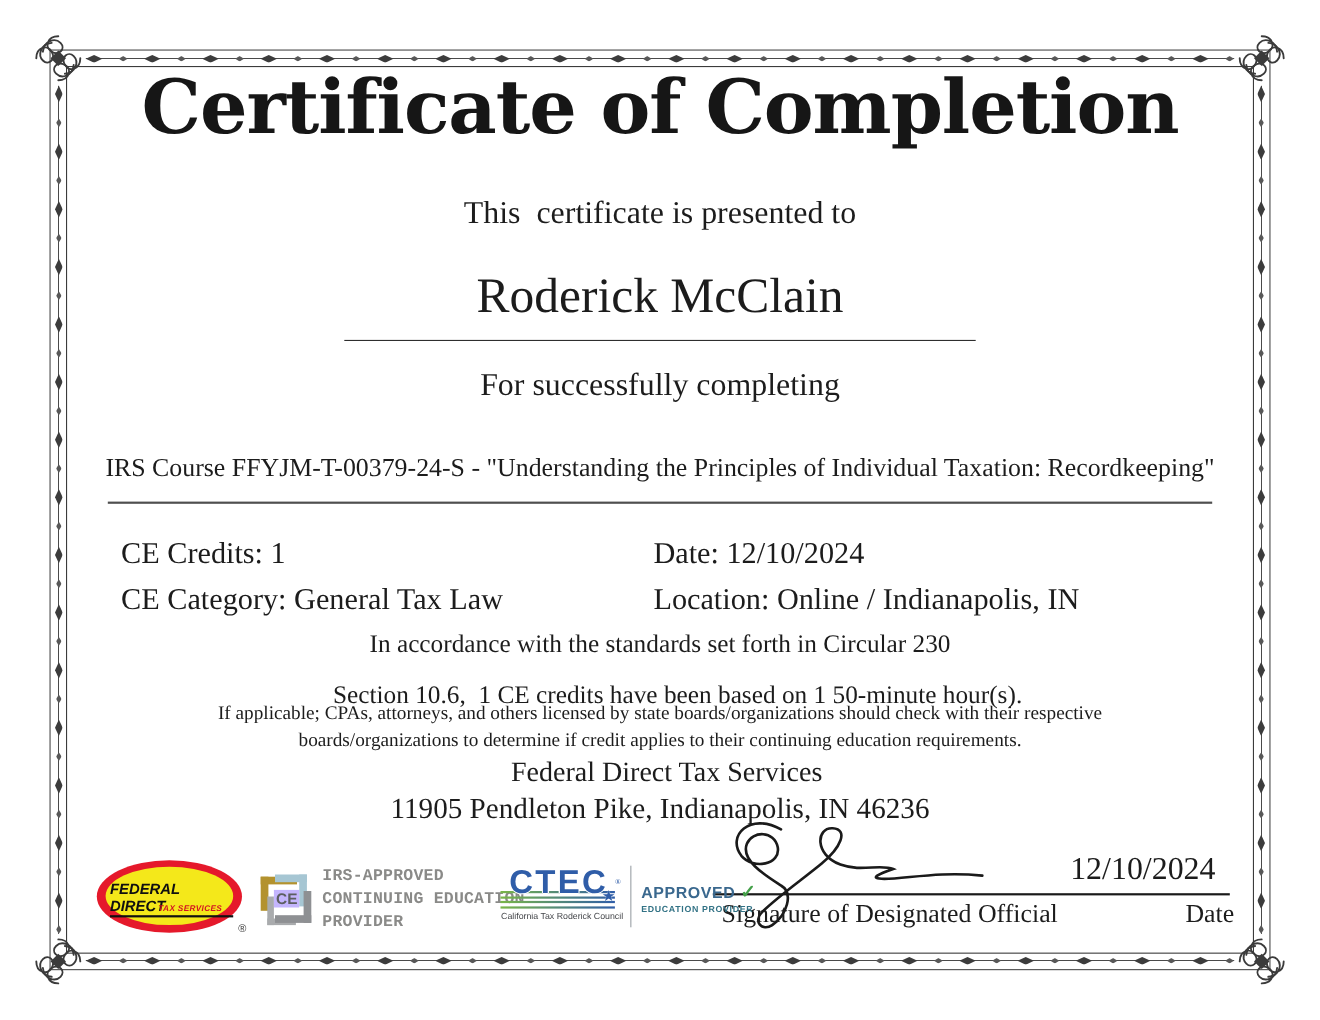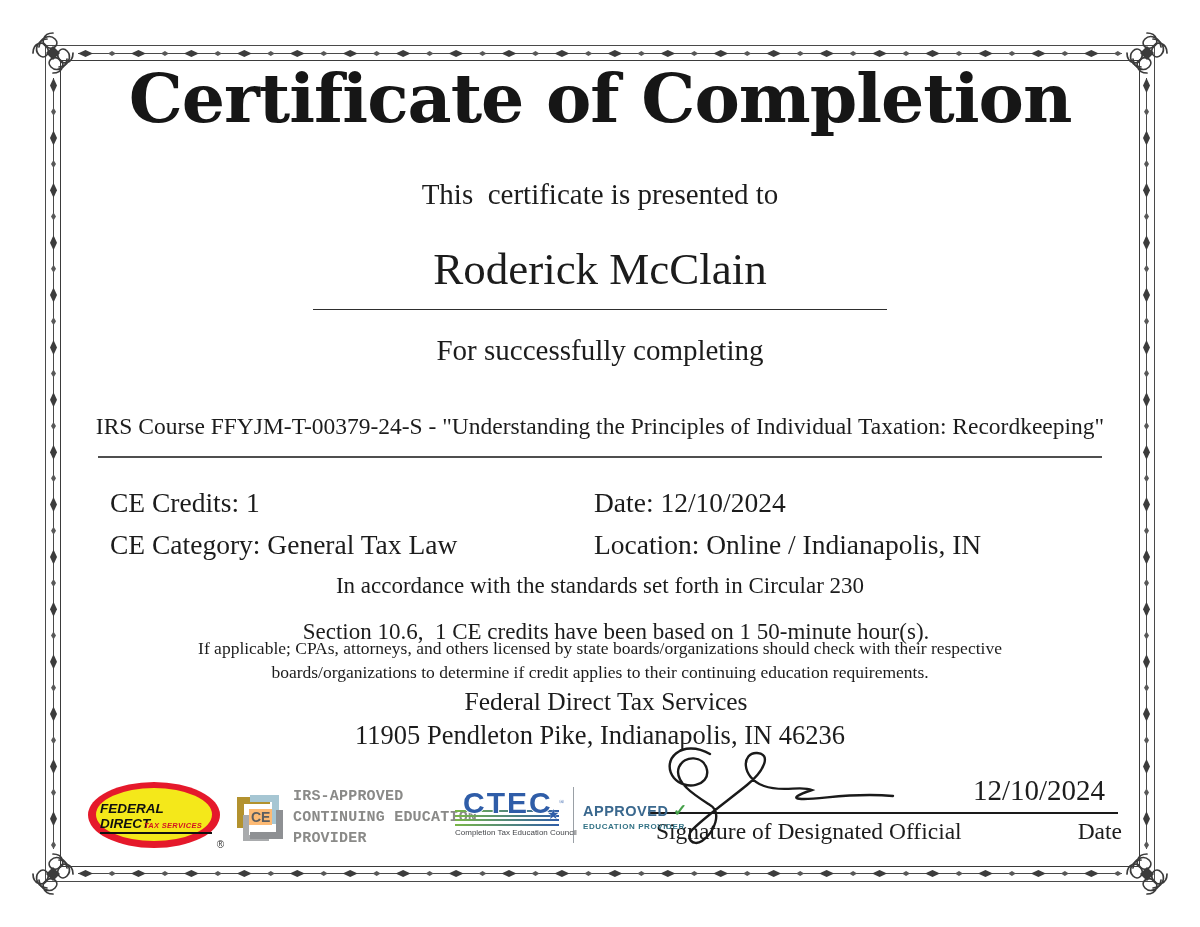--- a/index.html
+++ b/index.html
@@ -56,21 +56,21 @@
   .fd-reg{position:absolute;right:-4px;bottom:-2px;font-size:10px;color:#333;font-family:"Liberation Sans",sans-serif;}
 
   
   .irs{top:786px;left:237px;display:flex;align-items:center;gap:10px;}
   .ce-badge{position:relative;width:46px;height:46px;flex:0 0 auto;}
   .ce-badge b{position:absolute;display:block;}
   .ce-tl{top:2px;left:0;width:26px;height:24px;border-top:7px solid #b3922e;border-left:7px solid #b3922e;}
   .ce-tr{top:0;right:4px;width:22px;height:22px;border-top:7px solid #a6c6d3;border-right:7px solid #a6c6d3;}
   .ce-bl{bottom:0;left:6px;width:20px;height:20px;border-bottom:6px solid #a9abad;border-left:6px solid #a9abad;}
   .ce-br{bottom:2px;right:0;width:26px;height:22px;border-bottom:7px solid #8e9093;border-right:7px solid #8e9093;}
-  .ce-txt{position:absolute;top:14px;left:12px;background:#fdba74;padding:0 2px;font-family:"Liberation Sans",sans-serif;
+  .ce-txt{position:absolute;top:14px;left:12px;background:#c4b5fd;padding:0 2px;font-family:"Liberation Sans",sans-serif;
     font-size:14px;font-weight:bold;color:#5c5e60;}
   .irs-lines{font-family:Liberation Mono, monospace;font-weight:bold;font-size:15px;line-height:21px;color:#8a8a88;letter-spacing:.2px;}
 
   
   .ctec{top:786px;left:455px;display:flex;align-items:center;}
   .ctec-main{position:relative;width:112px;height:58px;}
   .ctec-stripes{position:absolute;top:24px;left:0;width:104px;}
   .ctec-stripes b{display:block;height:2px;margin-bottom:2.6px;background:linear-gradient(90deg,#79b648,#2f5da8);}
   .ctec-word{position:absolute;top:0;left:8px;font-family:"Liberation Sans",sans-serif;font-weight:bold;font-size:30px;
     letter-spacing:2px;color:#2f5da8;text-shadow:-1px 0 #fff,1px 0 #fff,0 -1px #fff,0 1px #fff;}
@@ -334,20 +334,20 @@
   <div class="ctec-main">
     <div class="ctec-stripes">
         <b></b>
         <b></b>
         <b></b>
         <b></b>
       </div>
     <div class="ctec-word">CTEC</div>
     <div class="ctec-star">★</div>
     <div class="ctec-reg">®</div>
-    <div class="ctec-sub">Completion Tax Education Council</div>
+    <div class="ctec-sub">California Tax Roderick Council</div>
   </div>
   <div class="ctec-div"></div>
   <div class="ctec-appr">
     <div class="a1"><span>APPROVED</span> <span class="chk">✓</span></div>
     <div class="a2">EDUCATION PROVIDER</div>
   </div>
 </div>
 
 </body></html>

